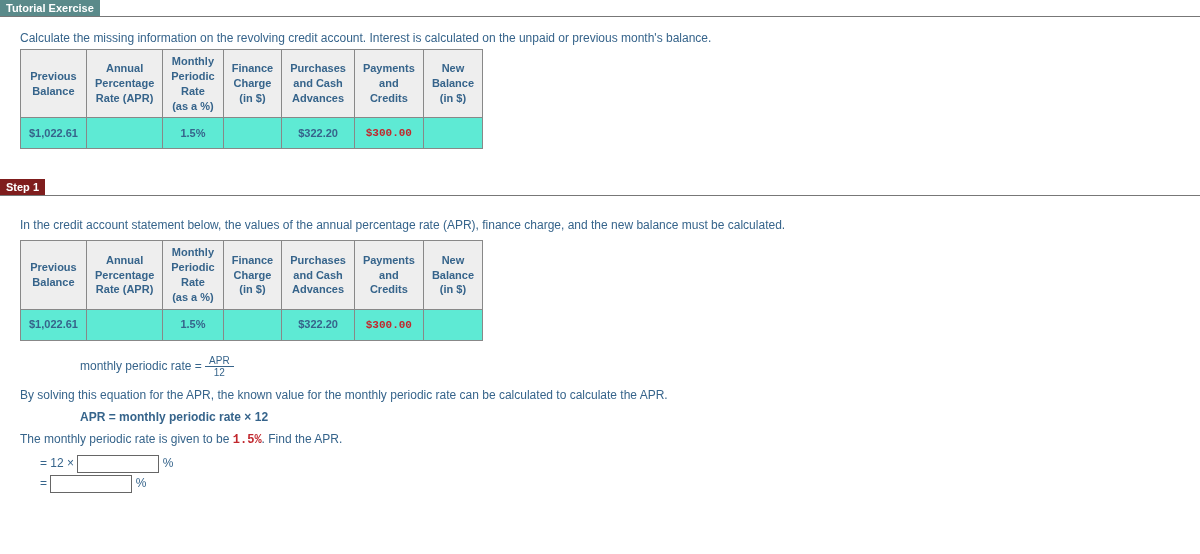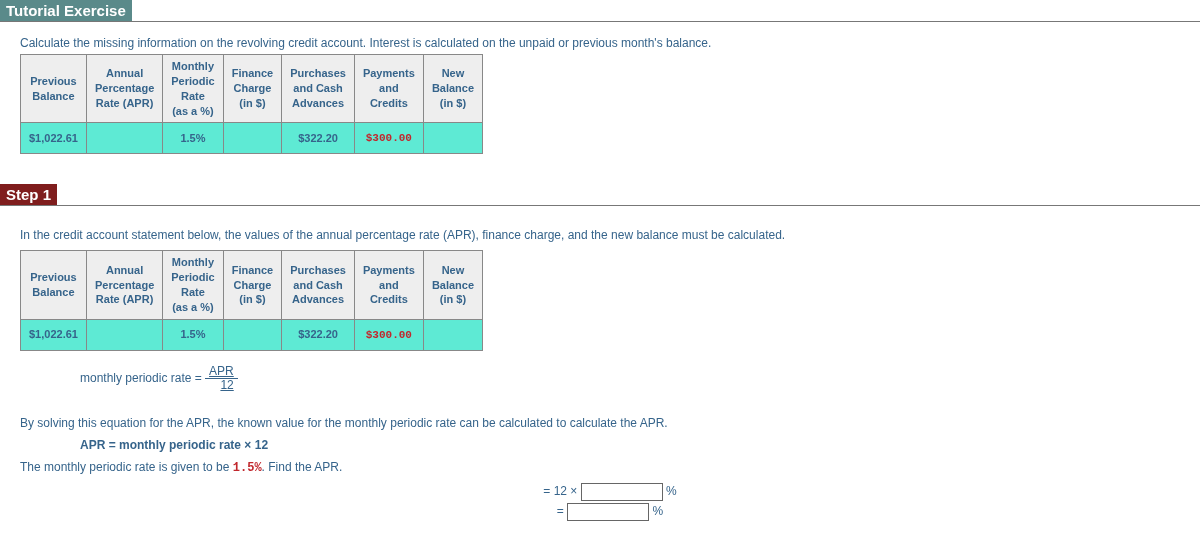--- a/index.html
+++ b/index.html
@@ -9,21 +9,21 @@
     margin: 0;
     padding: 0;
     background: #fff;
   }
   .section-header {
     background: #5a8a8a;
     color: #fff;
     font-weight: bold;
     padding: 2px 6px;
     display: inline-block;
-    font-size: 15px;
+    font-size: 11px;
   }
   .hr-line {
     border-top: 1px solid #777;
     margin: 0 0 8px 0;
   }
   .content {
     padding: 6px 20px 10px 20px;
     color: #444;
   }
   .instruction {
@@ -46,41 +46,40 @@
     vertical-align: middle;
   }
   table.credit th {
     background: #eee;
   }
   table.credit td {
     height: 22px;
   }
   .red { color: #c1272d; font-weight: bold; font-family: Liberation Mono, monospace; }
   .para { color: #36648b; margin: 8px 0; }
-  .formula-block { margin: 10px 0 24px 60px; color: #36648b; }
+  .formula-block { margin: 10px 0 10px 60px; color: #36648b; }
   .frac {
     display: inline-block;
-    text-align: right;
+    text-align: center;
     vertical-align: middle;
     line-height: 1.1;
-    font-size: 12px;
-    text-decoration: underline;
+    font-size: 10px;
   }
   .frac .num { display: block; border-bottom: 1px solid #36648b; padding: 0 4px; }
   .frac .den { display: block; padding: 0 4px; }
   .calc-line { color: #36648b; margin: 2px 0 2px 0; }
   .input-box {
     display: inline-block;
     width: 80px;
     height: 16px;
     border: 1px solid #666;
     background: #fff;
     vertical-align: middle;
   }
-  .indent1 { margin-left: 20px; text-align: center; }
+  .indent1 { margin-left: 20px; }
 </style>
 </head>
 <body>
 
 <div>
   <span class="section-header">Tutorial Exercise</span>
 </div>
 <div class="hr-line"></div>
 
 <div class="content">

